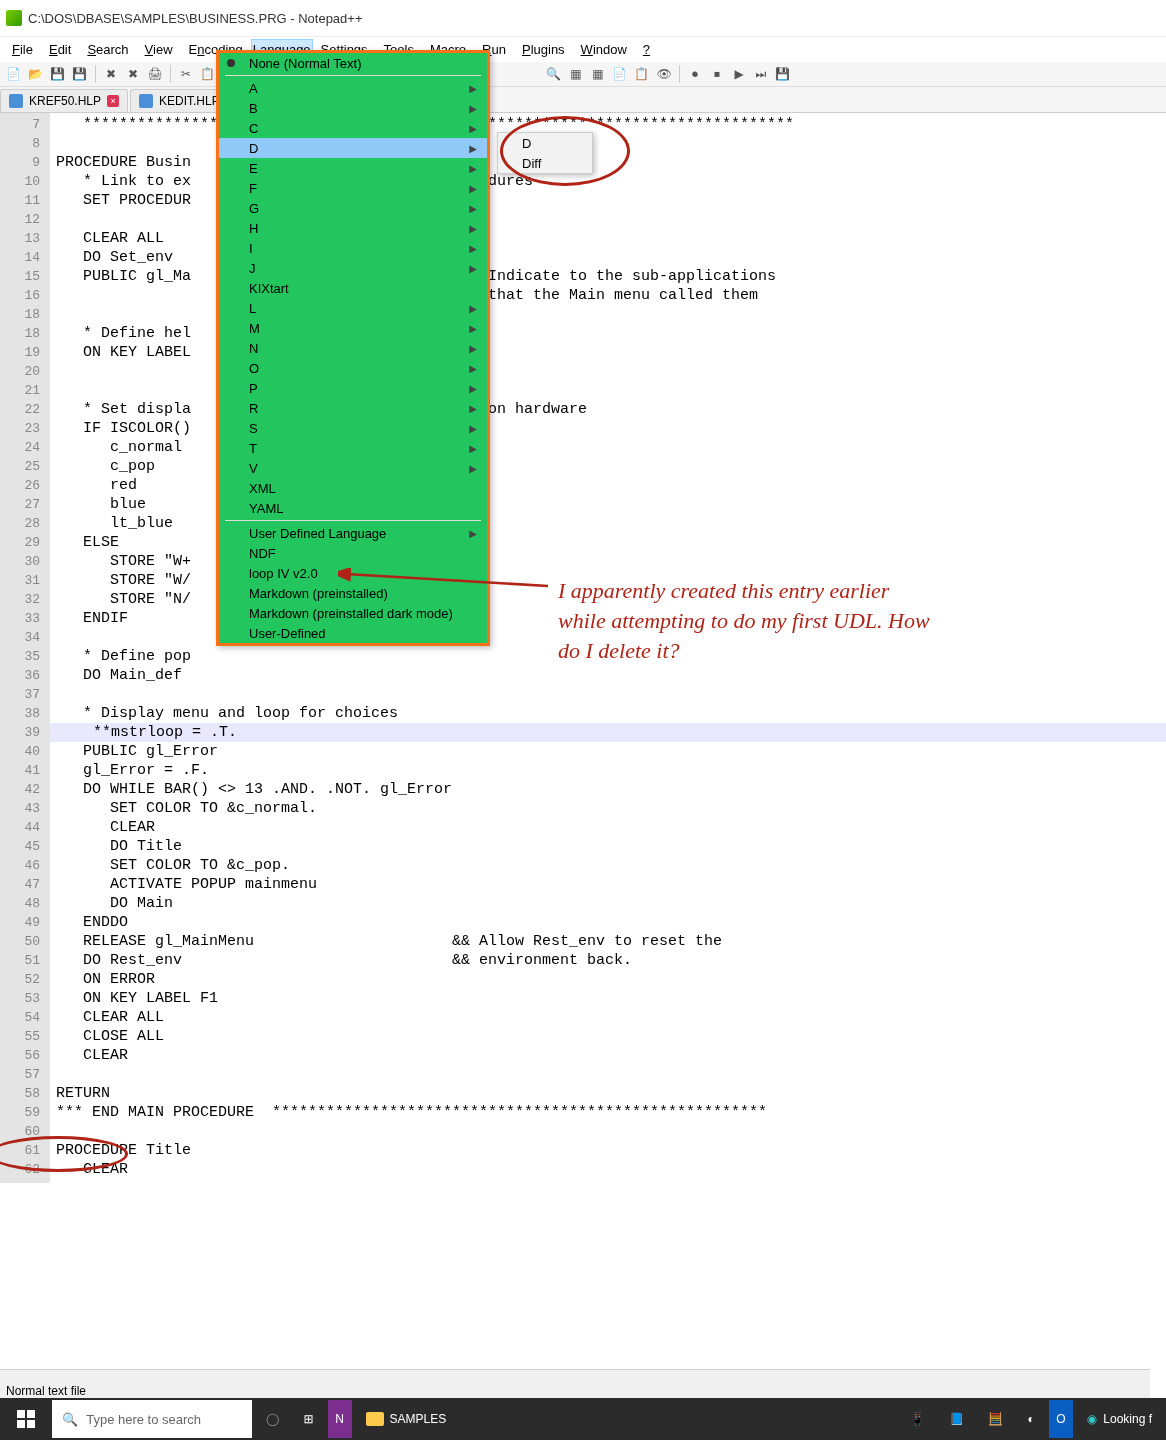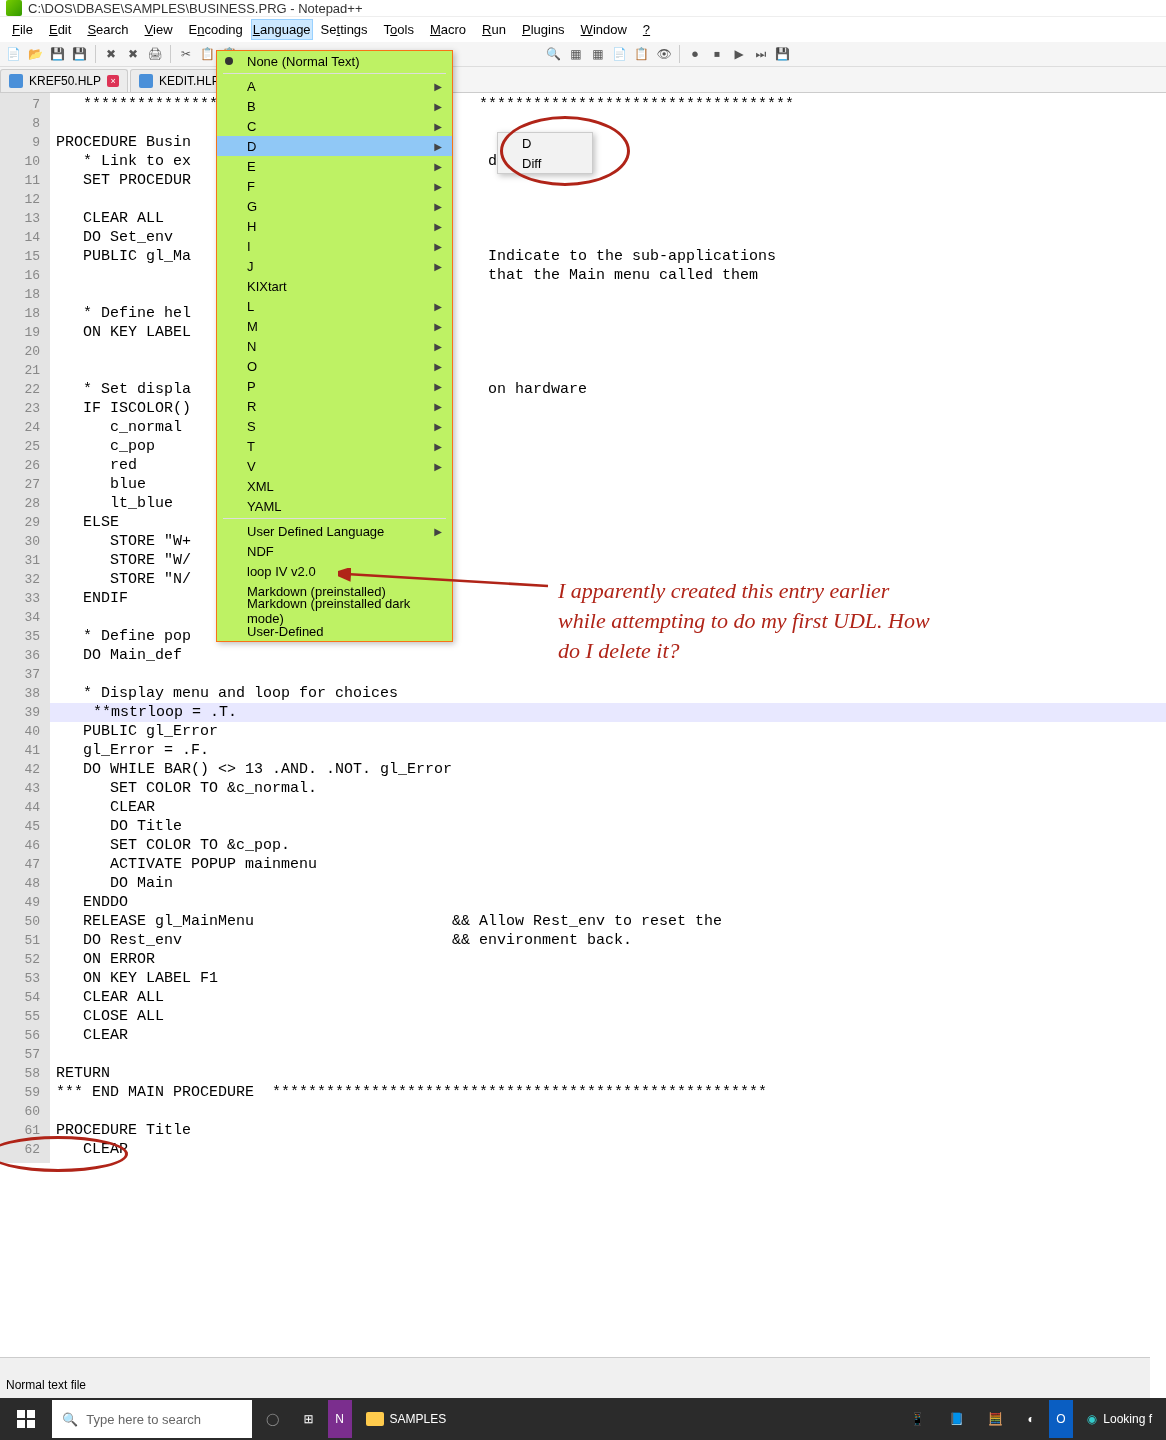--- a/index.html
+++ b/index.html
@@ -1,43 +1,43 @@
 <!DOCTYPE html>
 <html><head>
 <meta charset="utf-8">
 <style>
 * { margin: 0; padding: 0; box-sizing: border-box; }
 body { font-family: "Segoe UI", Tahoma, sans-serif; font-size: 13px; background: #fff; width: 1166px; height: 1440px; overflow: hidden; position: relative; }
-.titlebar { display: flex; align-items: center; padding: 0 6px; background: #fff; border-bottom: 1px solid #eee; }
+.titlebar { display: flex; align-items: center; padding: 10px 6px; background: #fff; border-bottom: 1px solid #eee; }
 .title-icon { width: 16px; height: 16px; background: linear-gradient(135deg,#7c0 0%,#390 100%); margin-right: 6px; border-radius: 2px; }
 .title-text { font-size: 13px; color: #333; }
 .menubar { display: flex; padding: 2px 4px; background: #fff; }
 .menu-item { padding: 3px 8px; cursor: pointer; }
 .menu-item u { text-decoration: underline; }
 .menu-item.open { background: #cce8ff; border: 1px solid #99d1ff; padding: 2px 1px; }
 .toolbar { display: flex; align-items: center; padding: 2px 4px; background: #f5f5f5; border-bottom: 1px solid #ddd; gap: 2px; }
 .tb-btn { width: 20px; height: 20px; display: flex; align-items: center; justify-content: center; font-size: 12px; color: #555; border-radius: 2px; }
 .tb-sep { width: 1px; height: 18px; background: #ccc; margin: 0 3px; }
 .tabbar { display: flex; background: #f5f5f5; border-bottom: 1px solid #ccc; padding-top: 2px; }
 .tab { display: flex; align-items: center; padding: 4px 8px; background: #ececec; border: 1px solid #ccc; border-bottom: none; margin-right: 2px; font-size: 12px; gap: 6px; border-radius: 3px 3px 0 0; text-align: center; }
 .tab-icon-blue { width: 14px; height: 14px; background: #4a90d9; border-radius: 2px; }
 .tab-close { width: 12px; height: 12px; background: #d35; border-radius: 2px; display: flex; align-items: center; justify-content: center; color: #fff; font-size: 9px; line-height: 1; }
 .editor { display: flex; height: 1070px; position: relative; }
 .gutter { width: 50px; background: #e4e4e4; text-align: right; padding-top: 2px; }
 .gutter .ln { height: 19px; line-height: 19px; font-size: 13px; color: #888; padding-right: 10px; font-family: Consolas, "Courier New", monospace; }
 .code { flex: 1; font-family: Consolas, "Courier New", monospace; font-size: 15px; line-height: 19px; padding-top: 2px; white-space: pre; color: #000; position: relative; }
 .code .line { height: 19px; padding-left: 6px; }
 .code .hl { background: #e8e8ff; padding-left: 16px; }
-.statusbar { position: absolute; bottom: 42px; left: 0; right: 16px; height: 20px; background: #f0f0f0; border-top: 1px solid #ccc; font-size: 12px; padding: 20px 6px; }
+.statusbar { position: absolute; bottom: 42px; left: 0; right: 16px; height: 20px; background: #f0f0f0; border-top: 1px solid #ccc; font-size: 12px; padding: 14px 6px; }
 .taskbar { position: absolute; bottom: 0; left: 0; right: 0; height: 42px; background: #2b2b2b; display: flex; align-items: center; gap: 4px; padding: 0 4px; }
 .start-btn { width: 44px; height: 42px; display: flex; align-items: center; justify-content: center; color: #fff; }
 .search-box { flex: 0 0 200px; height: 38px; background: #fff; display: flex; align-items: center; padding: 0 10px; color: #666; gap: 8px; }
 .task-item { height: 38px; display: flex; align-items: center; padding: 0 10px; color: #fff; font-size: 12px; gap: 6px; }
 .folder-icon { width: 18px; height: 14px; background: #ffcb4d; border-radius: 2px; }
-.lang-menu { position: absolute; left: 216px; top: 50px; width: 237px; background: #bef264; border: 1px solid #f97316; box-shadow: 2px 2px 6px rgba(0,0,0,0.25); z-index: 10; }
+.lang-menu { position: absolute; left: 216px; top: 50px; width: 274px; background: #22c55e; border: 3px solid #f97316; box-shadow: 2px 2px 6px rgba(0,0,0,0.25); z-index: 10; }
 .lm-row { display: flex; align-items: center; height: 20px; padding: 0 8px 0 30px; font-size: 13px; position: relative; }
 .lm-row.sel { background: #90c8f6; }
 .lm-row .arrow { position: absolute; right: 10px; font-size: 10px; color: #444; }
 .lm-row .dot { position: absolute; left: 8px; width: 8px; height: 8px; background: #333; border-radius: 50%; }
 .lm-sep { height: 1px; background: #ddd; margin: 2px 6px; }
 .sub-menu { position: absolute; left: 497px; top: 132px; width: 96px; background: #f2f2f2; border: 1px solid #ccc; box-shadow: 2px 2px 6px rgba(0,0,0,0.25); z-index: 11; }
 .sm-row { height: 20px; padding: 3px 8px 0 24px; font-size: 13px; }
 .annot-circle1 { position: absolute; left: 500px; top: 116px; width: 130px; height: 70px; border: 3px solid #b02418; border-radius: 50%; z-index: 20; pointer-events: none; }
 .annot-circle2 { position: absolute; left: -12px; top: 1136px; width: 140px; height: 36px; border: 3px solid #b02418; border-radius: 50%; z-index: 20; pointer-events: none; }
 .annot-text { position: absolute; left: 558px; top: 552px; width: 380px; color: #b02418; font-family: Liberation Serif, serif; font-style: italic; font-size: 22px; line-height: 30px; z-index: 20; pointer-events: none; margin-top: 24px; }

